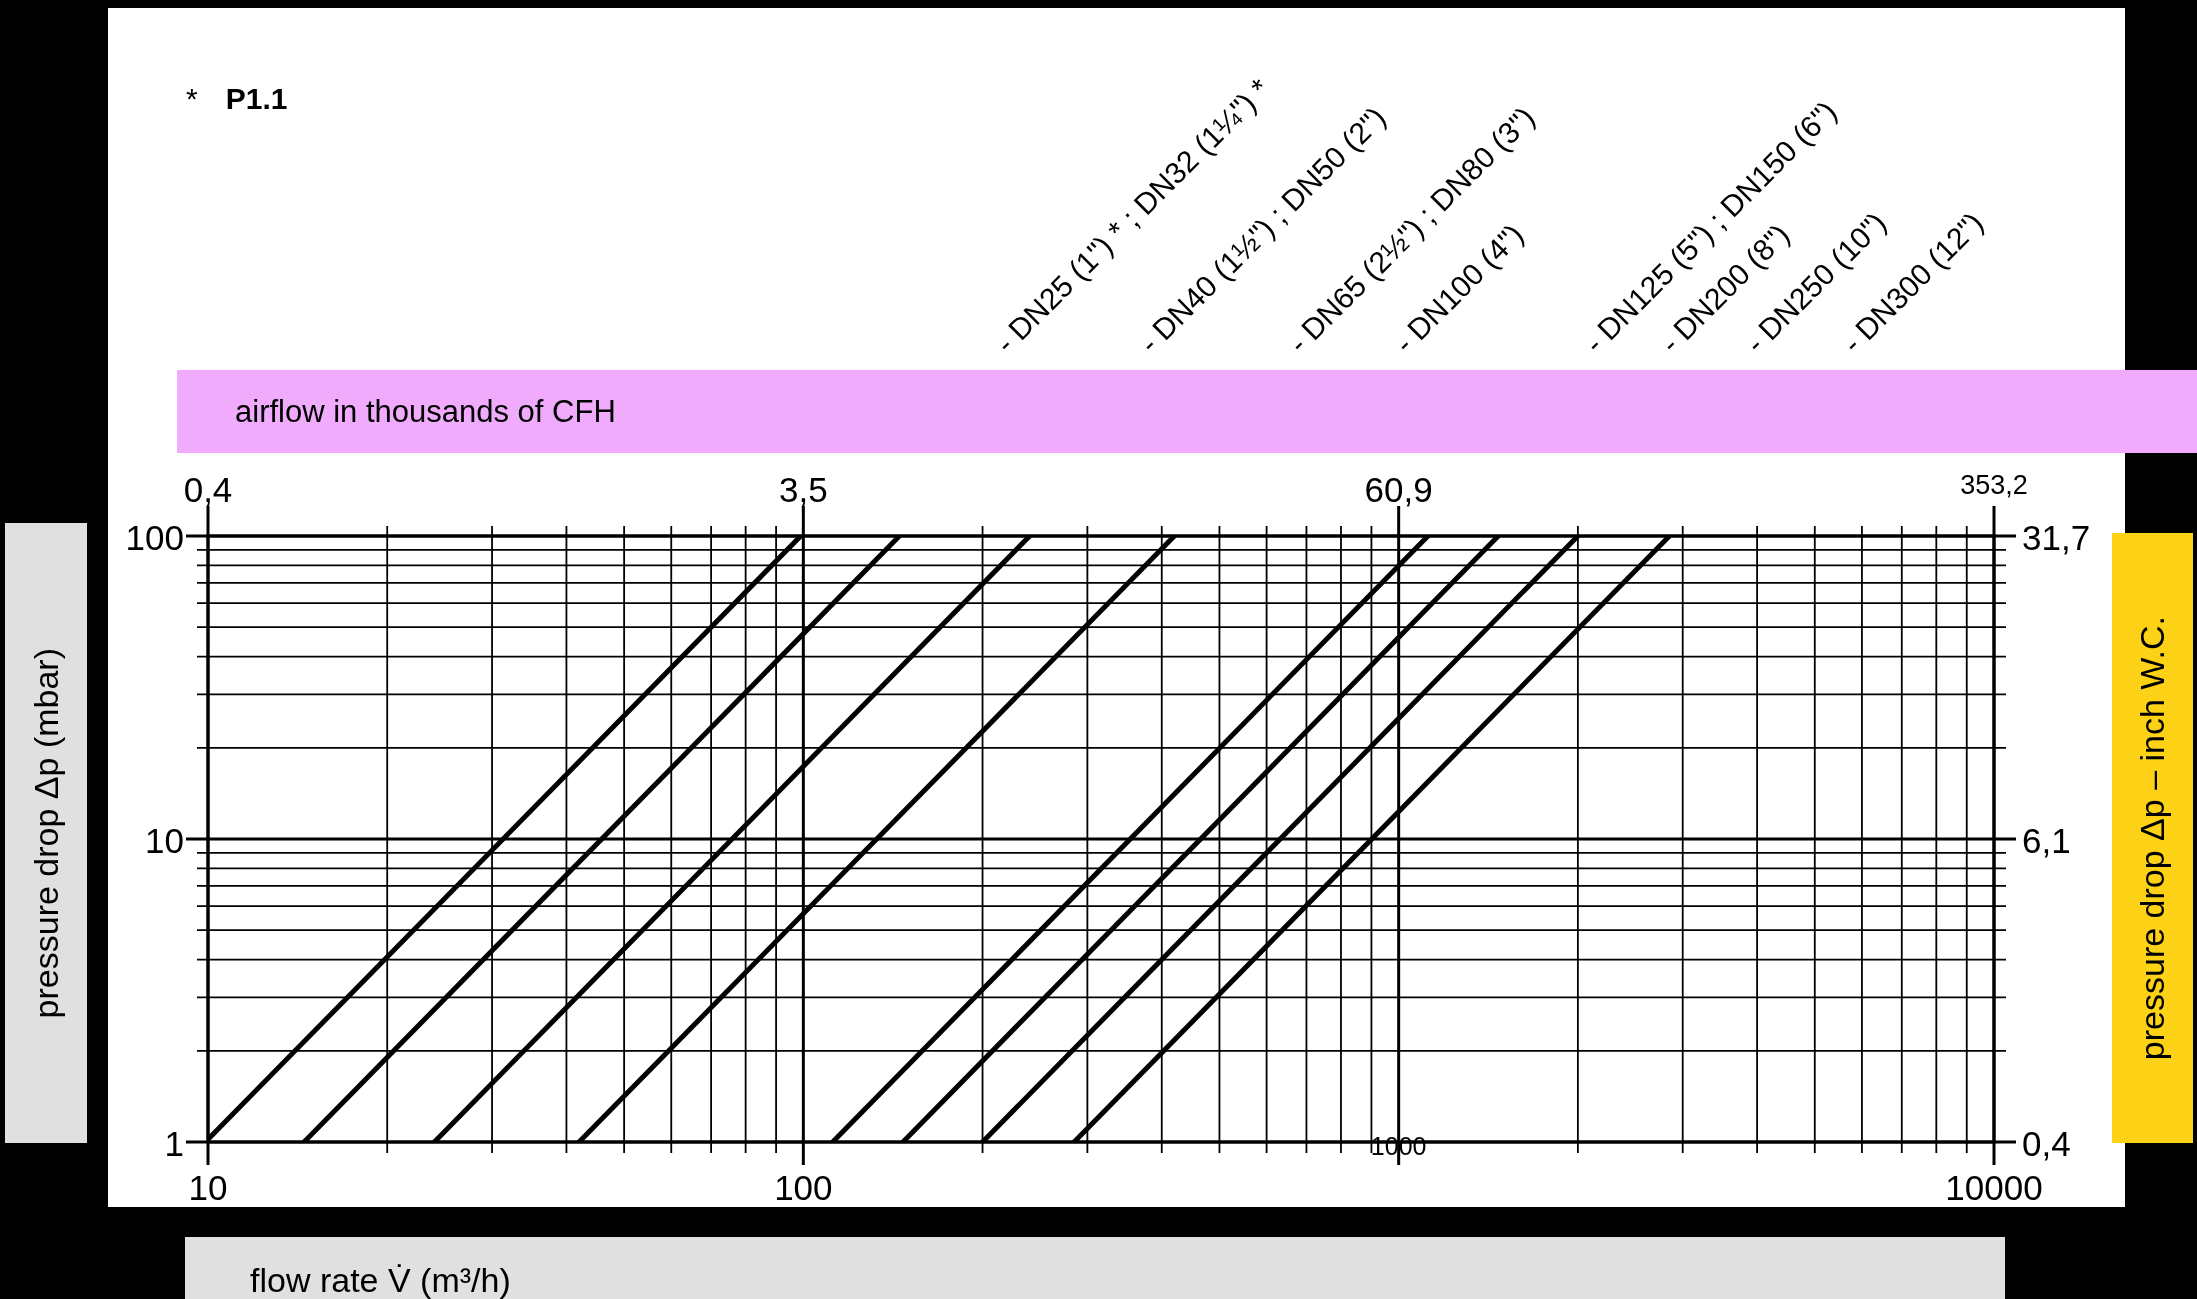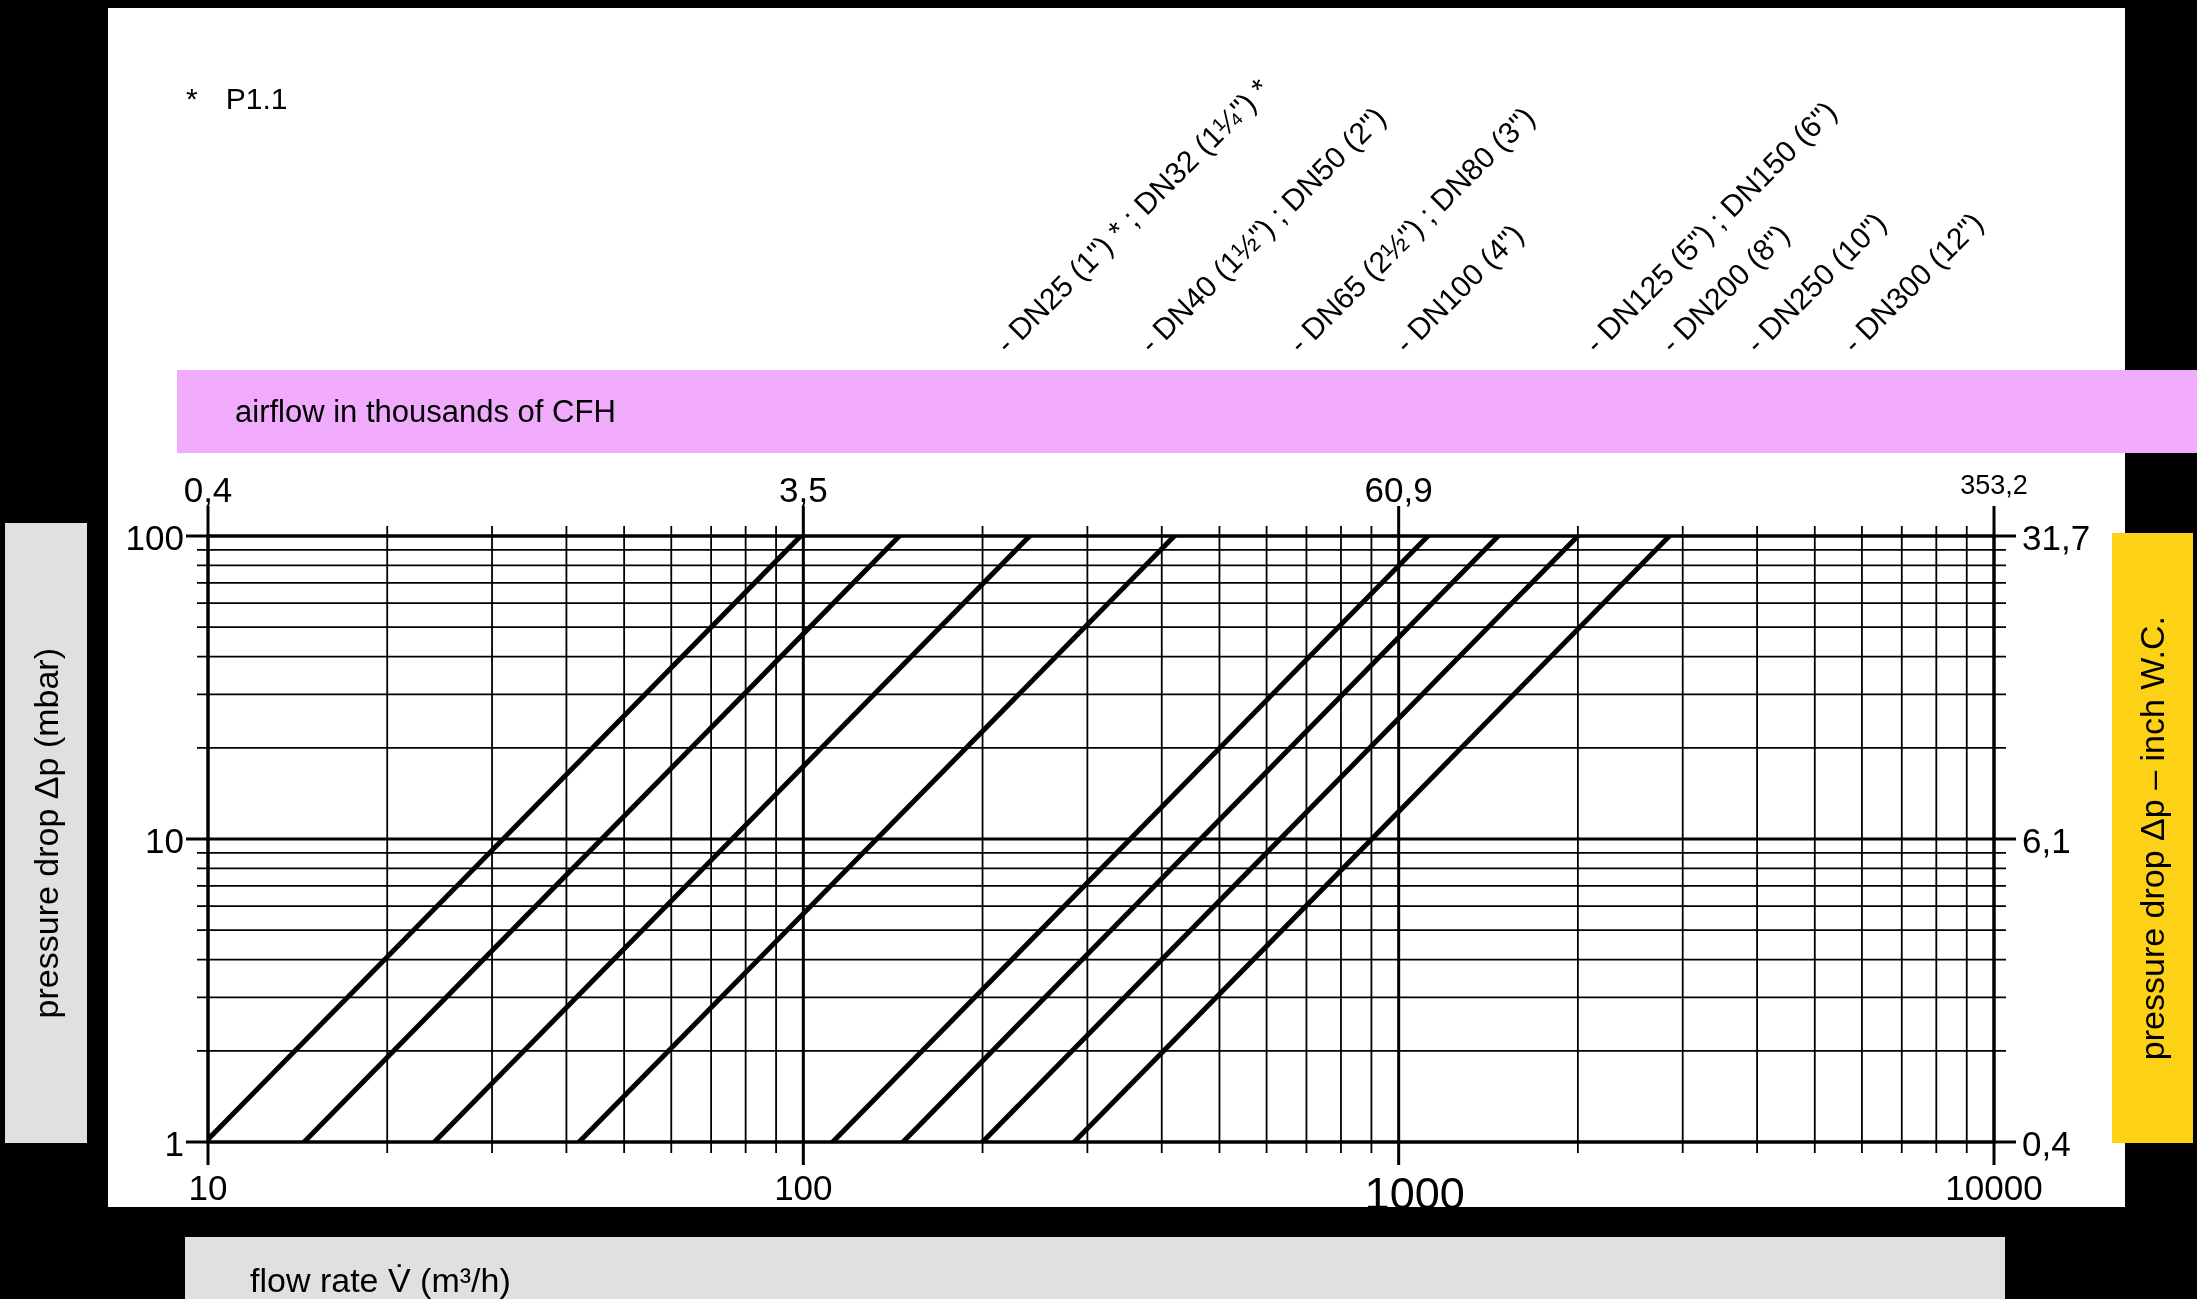--- a/index.html
+++ b/index.html
@@ -2,21 +2,21 @@
 <html><head>
 <meta charset="utf-8">
 <style>
   html,body{margin:0;padding:0;background:#000;}
   #canvas{position:relative;width:2197px;height:1299px;background:#000;overflow:hidden;
           font-family:"Liberation Sans",sans-serif;color:#000;}
   .abs{position:absolute;}
   #white-area{left:108px;top:8px;width:2017px;height:1199px;background:#fff;}
   #note{left:186px;top:82px;font-size:30px;}
   #note .star{font-weight:400;}
-  #note .lbl{font-weight:400;margin-left:28px;margin-top:40px;}
+  #note .lbl{font-weight:700;margin-left:28px;margin-top:40px;}
   #banner-top{left:177px;top:370px;width:2042px;height:83px;background:#f0abfc;
               display:flex;align-items:center;}
   #banner-top span{font-size:31px;padding-left:58px;}
   .vbar{display:flex;align-items:center;justify-content:center;}
   #bar-left{left:5px;top:523px;width:82px;height:620px;background:#E0E0E0;}
   #bar-right{left:2112px;top:533px;width:81px;height:610px;background:#FCD116;}
   .vtext{writing-mode:vertical-rl;transform:rotate(180deg);font-size:34px;white-space:nowrap;}
   #bar-bottom{left:185px;top:1213px;width:1820px;height:86px;background:#E0E0E0;
               display:flex;align-items:center;justify-content:space-between;margin-top:24px;}
   #bar-bottom .lt{font-size:34px;padding-left:65px;}
@@ -117,21 +117,21 @@
         <line x1="892.9429199534142" y1="1152.2" x2="1508.2762532867475" y2="525.8" stroke="#000000" stroke-width="5"></line>
         <line x1="972.5465240852902" y1="1152.2" x2="1587.8798574186235" y2="525.8" stroke="#000000" stroke-width="5"></line>
         <line x1="1064.117639991733" y1="1152.2" x2="1679.4509733250666" y2="525.8" stroke="#000000" stroke-width="5"></line>
       </g>
     </svg>
 
 
   <div id="generated">
       <div style="position: absolute; left: 208px; top: 1168px; transform: translateX(-50%); font-size: 35px;">10</div>
       <div style="position: absolute; left: 803.333px; top: 1168px; transform: translateX(-50%); font-size: 35px;">100</div>
-      <div style="position: absolute; left: 1398.67px; top: 1168px; transform: translateX(-50%); font-size: 45px; margin-left: 16px;">1000</div>
+      <div style="position: absolute; left: 1398.67px; top: 1132px; transform: translateX(-50%); font-size: 25px;">1000</div>
       <div style="position: absolute; left: 1994px; top: 1168px; transform: translateX(-50%); font-size: 35px;">10000</div>
       <div style="position: absolute; left: 208px; top: 470px; transform: translateX(-50%); font-size: 35px;">0,4</div>
       <div style="position: absolute; left: 803.333px; top: 470px; transform: translateX(-50%); font-size: 35px;">3,5</div>
       <div style="position: absolute; left: 1398.67px; top: 470px; transform: translateX(-50%); font-size: 35px;">60,9</div>
       <div style="position: absolute; left: 1994px; top: 470px; transform: translateX(-50%); font-size: 27px;">353,2</div>
       <div style="position: absolute; left: 74px; top: 1124px; width: 110px; text-align: right; font-size: 35px;">1</div>
       <div style="position: absolute; left: 74px; top: 821px; width: 110px; text-align: right; font-size: 35px;">10</div>
       <div style="position: absolute; left: 74px; top: 518px; width: 110px; text-align: right; font-size: 35px;">100</div>
       <div style="position: absolute; left: 2022px; top: 518px; font-size: 35px;">31,7</div>
       <div style="position: absolute; left: 2022px; top: 821px; font-size: 35px;">6,1</div>

